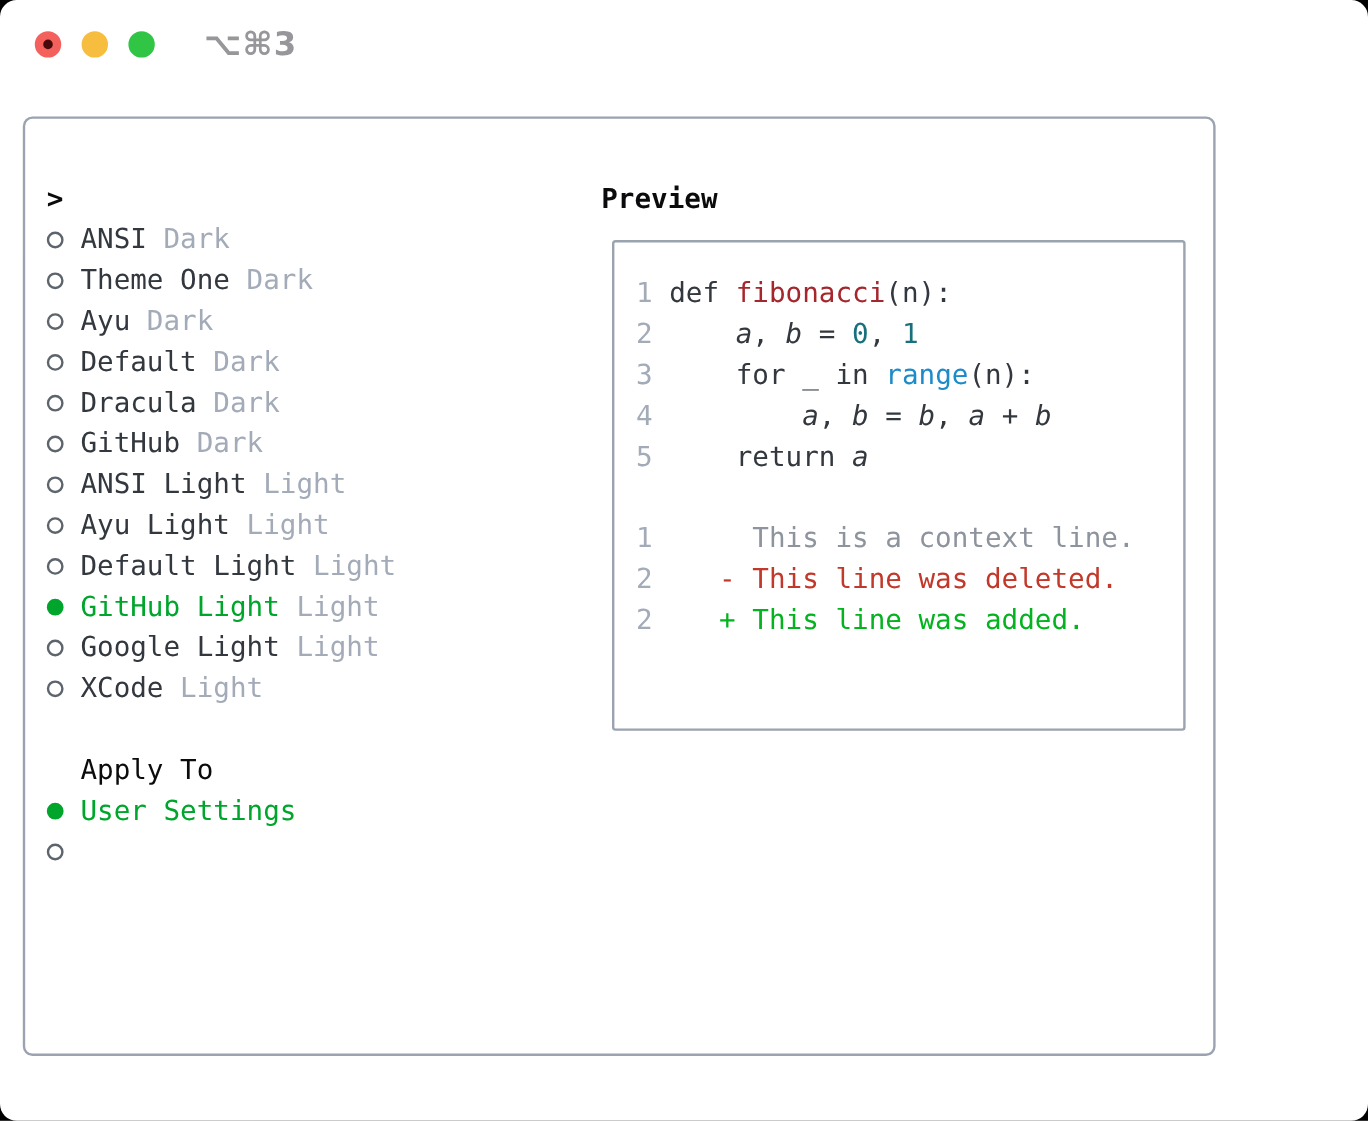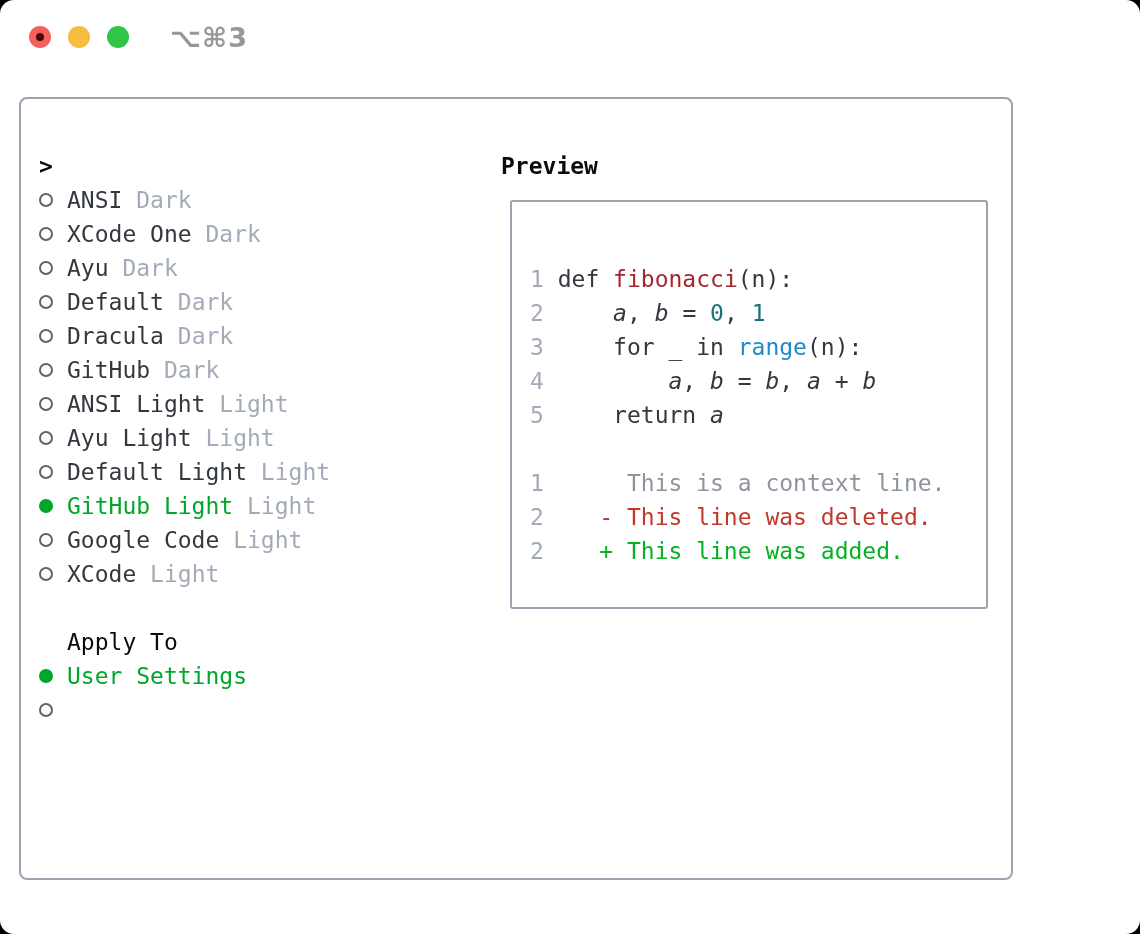--- a/index.html
+++ b/index.html
@@ -37,21 +37,21 @@
   .hdr{font-weight:bold;color:var(--heading)}
   .hdr2{color:var(--heading)}
   .nm{color:var(--text-dark)}
   .nm.sel{color:var(--green)}
   .sfx{margin-left:1ch;color:var(--muted)}
   .spacer{height:34px}
   .help{margin-top:34px;width:440px;line-height:34px;color:var(--muted)}
 
   .preview-title{height:34px;line-height:34px;font-weight:bold;color:var(--heading)}
   .preview-box{margin-top:17px;margin-left:9px;width:478px;height:409px;
-    border:2px solid var(--border);border-radius:3px;padding:60px 0 0 18px;overflow:hidden}
+    border:2px solid var(--border);border-radius:3px;padding:26px 0 0 18px;overflow:hidden}
   .code-line{height:34px;line-height:34px;white-space:pre}
   .ln{color:var(--muted)}
   .tk-p{color:var(--text-dark)}
   .tk-fn{color:var(--func-red)}
   .tk-num{color:var(--number-teal)}
   .tk-call{color:var(--call-blue)}
   .tk-v{color:var(--text-dark);font-style:italic}
   .tk-ctx{color:var(--context)}
   .tk-del{color:var(--diff-del)}
   .tk-add{color:var(--diff-add)}
@@ -72,30 +72,30 @@
 
   <div class="main-box">
 
     <div class="col-left">
       <div class="row">
         <span class="marker prompt">&gt;</span>
       </div>
 
       <div id="theme-list">
           <div class="row"><span class="marker"><span class="radio"></span></span><span class="nm">ANSI</span><span class="sfx">Dark</span></div>
-          <div class="row"><span class="marker"><span class="radio"></span></span><span class="nm">XCode One</span><span class="sfx">Dark</span></div>
+          <div class="row"><span class="marker"><span class="radio"></span></span><span class="nm">Theme One</span><span class="sfx">Dark</span></div>
           <div class="row"><span class="marker"><span class="radio"></span></span><span class="nm">Ayu</span><span class="sfx">Dark</span></div>
           <div class="row"><span class="marker"><span class="radio"></span></span><span class="nm">Default</span><span class="sfx">Dark</span></div>
           <div class="row"><span class="marker"><span class="radio"></span></span><span class="nm">Dracula</span><span class="sfx">Dark</span></div>
           <div class="row"><span class="marker"><span class="radio"></span></span><span class="nm">GitHub</span><span class="sfx">Dark</span></div>
           <div class="row"><span class="marker"><span class="radio"></span></span><span class="nm">ANSI Light</span><span class="sfx">Light</span></div>
           <div class="row"><span class="marker"><span class="radio"></span></span><span class="nm">Ayu Light</span><span class="sfx">Light</span></div>
           <div class="row"><span class="marker"><span class="radio"></span></span><span class="nm">Default Light</span><span class="sfx">Light</span></div>
           <div class="row"><span class="marker"><span class="radio sel"></span></span><span class="nm sel">GitHub Light</span><span class="sfx">Light</span></div>
-          <div class="row"><span class="marker"><span class="radio"></span></span><span class="nm">Google Code</span><span class="sfx">Light</span></div>
+          <div class="row"><span class="marker"><span class="radio"></span></span><span class="nm">Google Light</span><span class="sfx">Light</span></div>
           <div class="row"><span class="marker"><span class="radio"></span></span><span class="nm">XCode</span><span class="sfx">Light</span></div>
         </div>
 
       <div class="spacer"></div>
 
       <div class="row">
         <span class="marker"></span>
         <span class="hdr2">Apply To</span>
       </div>
 

